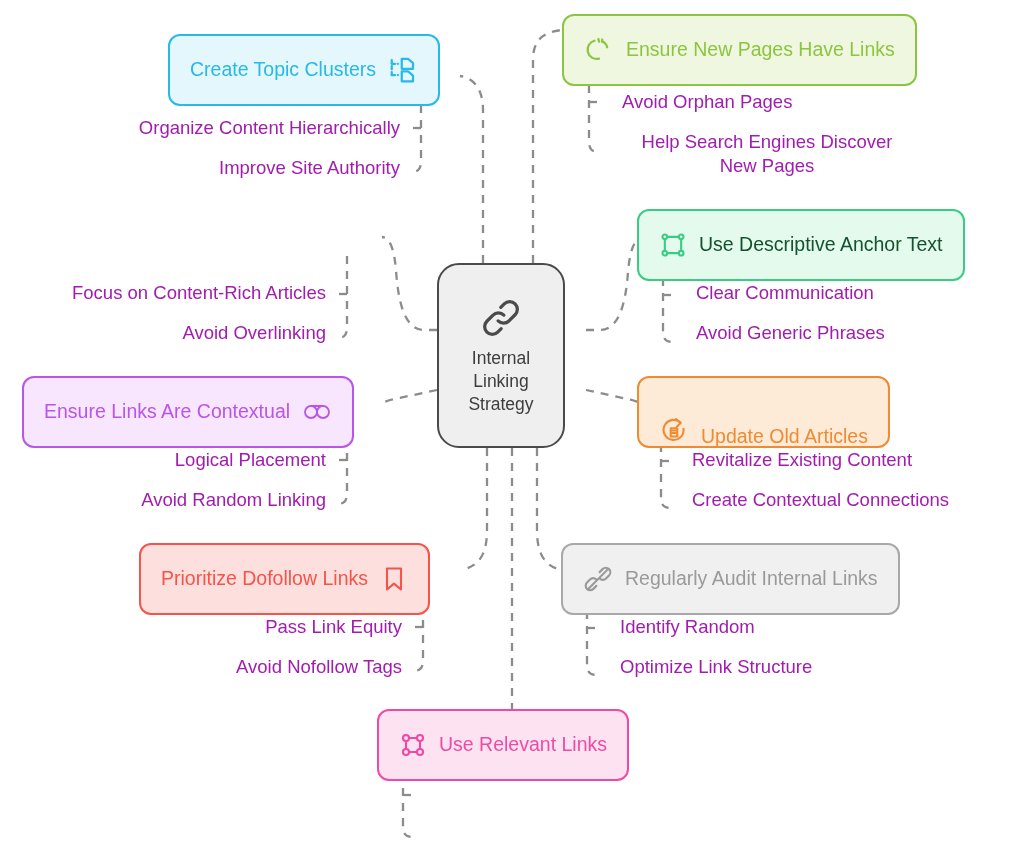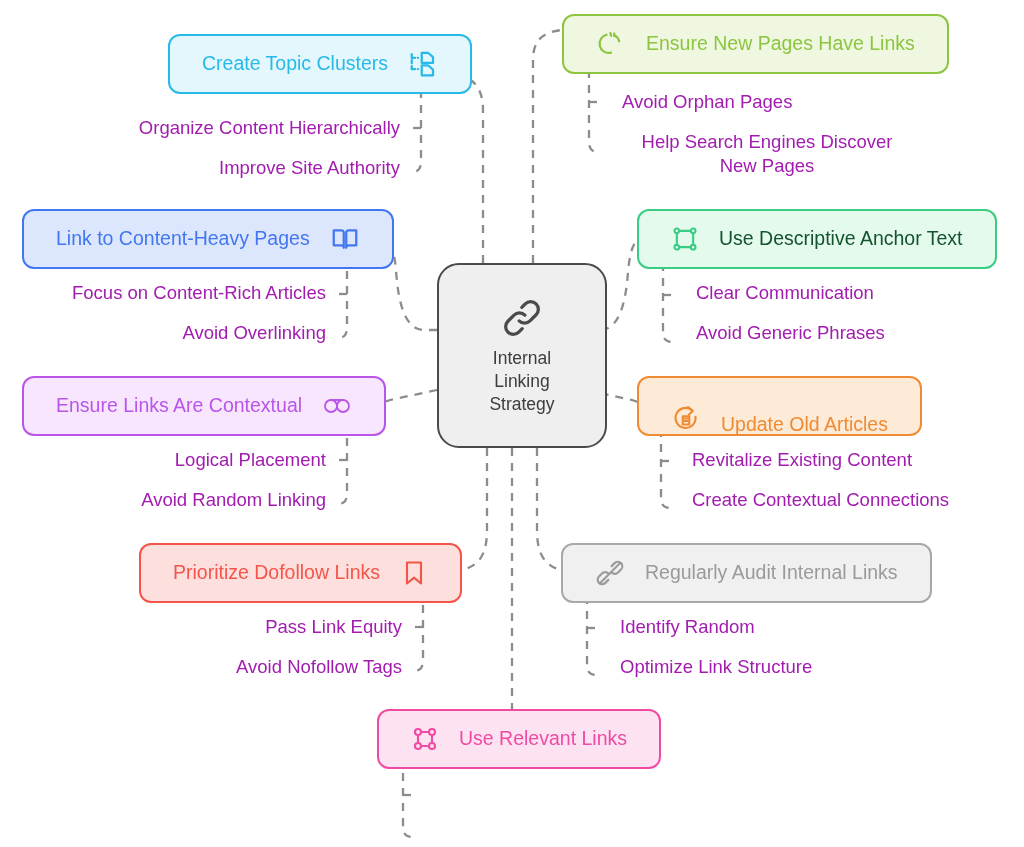--- a/index.html
+++ b/index.html
@@ -25,21 +25,21 @@
     width: 1024px;
     height: 847px;
     pointer-events: none;
   }
 
   
   .center-node {
     position: absolute;
     left: 437px;
     top: 263px;
-    width: 170px;
+    width: 128px;
     height: 185px;
     box-sizing: border-box;
     background: #efefef;
     border: 2.4px solid #4a4a4a;
     border-radius: 22px;
     display: flex;
     flex-direction: column;
     align-items: center;
     justify-content: center;
     gap: 6px;
@@ -58,23 +58,23 @@
 
   
   .node {
     position: absolute;
     box-sizing: border-box;
     border-radius: 12px;
     border-width: 2.4px;
     border-style: solid;
     display: flex;
     align-items: center;
-    height: 60px;
-    padding: 0 32px;
-    gap: 20px;
+    height: 72px;
+    padding: 0 20px;
+    gap: 12px;
   }
   .node .node-label {
     font-size: 19.5px;
     line-height: 1;
     white-space: nowrap;
   }
   .node .node-icon {
     line-height: 0;
     display: block;
     flex: 0 0 auto;
@@ -170,29 +170,20 @@
         <path d="M3 7h5" stroke-dasharray="2.6,2.2"></path>
         <path d="M3 16h5" stroke-dasharray="2.6,2.2"></path>
         <path d="M11 3h5l4 3.5V11h-9z"></path>
         <path d="M11 13h5l4 3.5V21h-9z"></path>
       </svg>
     </span>
   </div>
   <div class="sub right-align" style="left:60px; top:116px; width:340px;">Organize Content Hierarchically</div>
   <div class="sub right-align" style="left:60px; top:156px; width:340px;">Improve Site Authority</div>
 
-  <div class="node icon-right" style="left:22px; top:209px; border-color:#4277f0; background:#dce6fd;">
-    <span class="node-label" style="color:#4277f0;">Link to Content-Heavy Pages</span>
-    <span class="node-icon">
-      <svg width="30" height="30" viewBox="0 0 24 24" fill="none" stroke="#4277f0" stroke-width="1.8" stroke-linecap="round" stroke-linejoin="round">
-        <path d="M3 5h6a2 2 0 0 1 2 2v12a2 2 0 0 0-2-2H3z"></path>
-        <path d="M21 5h-6a2 2 0 0 0-2 2v12a2 2 0 0 1 2-2h6z"></path>
-      </svg>
-    </span>
-  </div>
   <div class="sub right-align" style="left:0px; top:281px; width:326px;">Focus on Content-Rich Articles</div>
   <div class="sub right-align" style="left:0px; top:321px; width:326px;">Avoid Overlinking</div>
 
   <div class="node icon-right" style="left:22px; top:376px; border-color:#b955e8; background:#f7e6fd;">
     <span class="node-label" style="color:#b955e8;">Ensure Links Are Contextual</span>
     <span class="node-icon">
       <svg width="30" height="22" viewBox="0 0 30 22" fill="none" stroke="#b955e8" stroke-width="1.8" stroke-linecap="round" stroke-linejoin="round">
         <circle cx="9" cy="11" r="6"></circle>
         <circle cx="21" cy="11" r="6"></circle>
         <path d="M9 5h12"></path>

